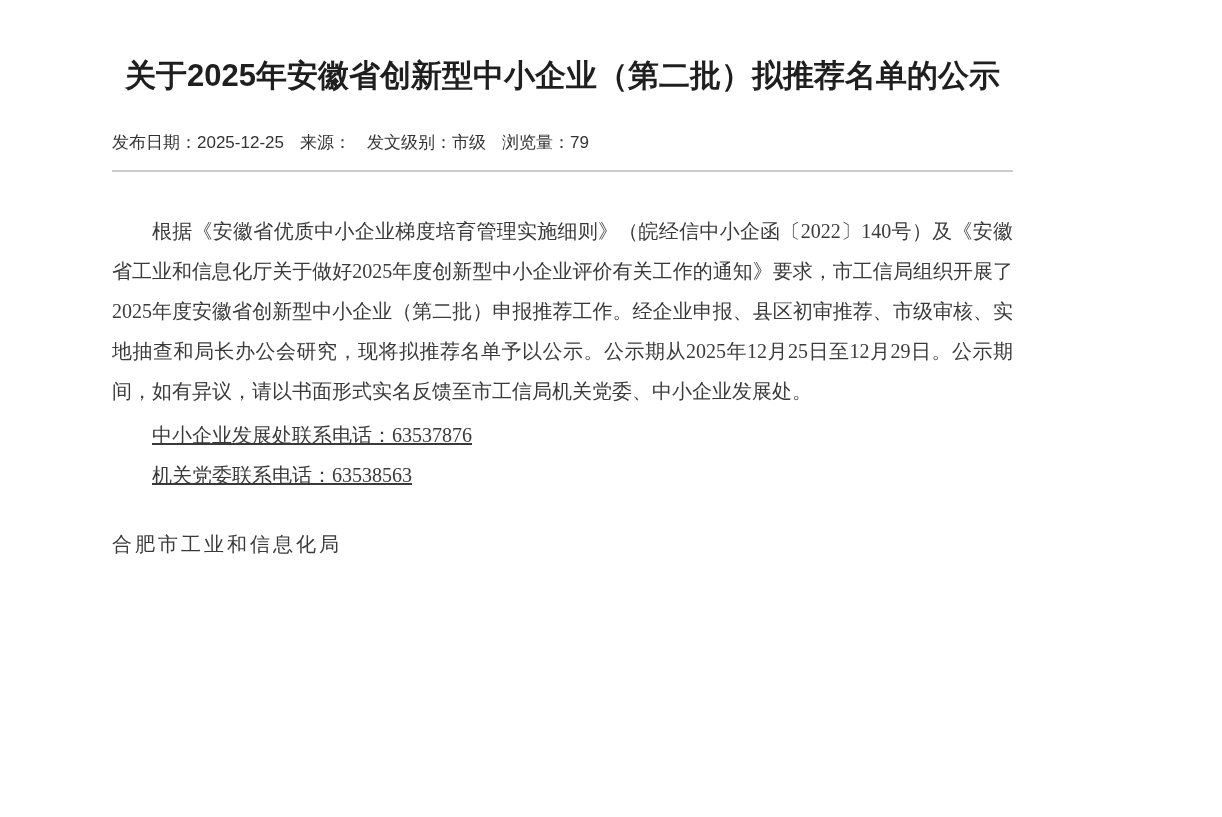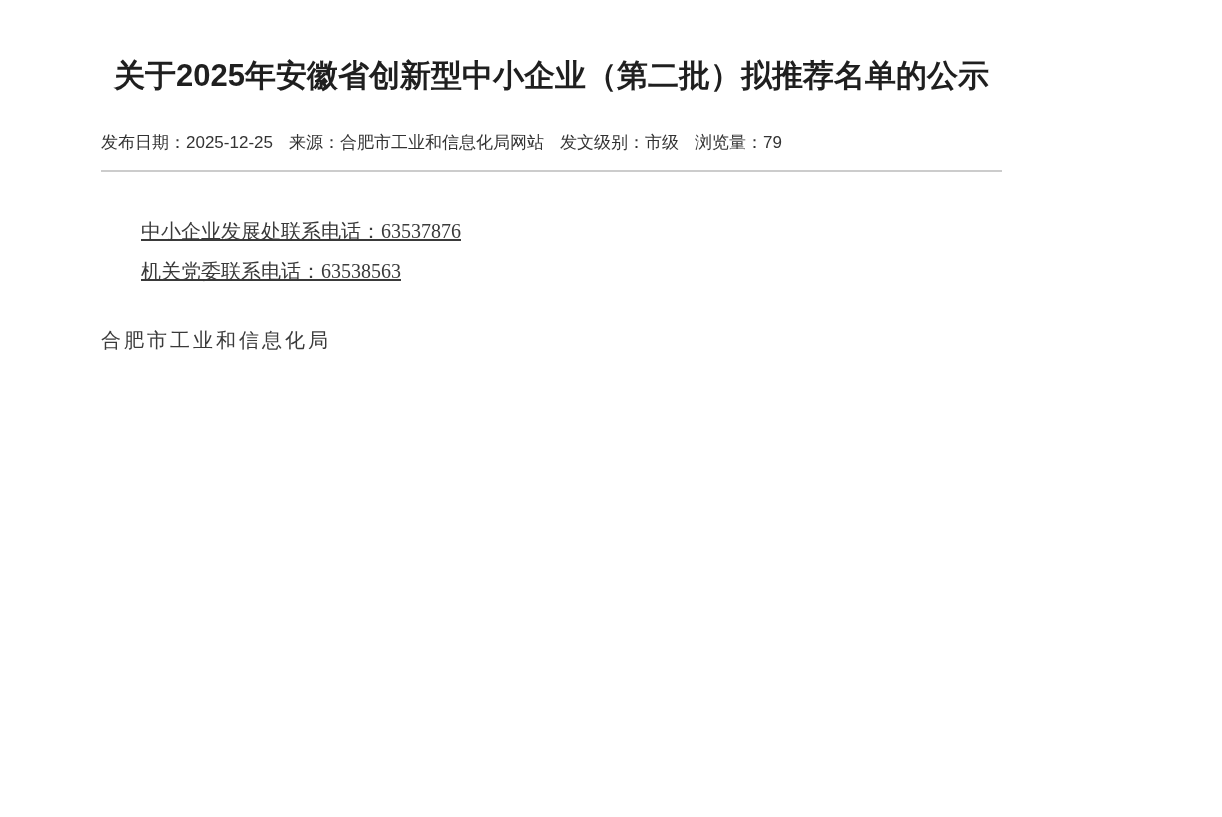--- a/index.html
+++ b/index.html
@@ -7,21 +7,21 @@
   .page {
     position: relative;
     width: 1222px;
     height: 817px;
     background: #ffffff;
     overflow: hidden;
     font-family: "Liberation Sans", sans-serif;
   }
   .content {
     position: absolute;
-    left: 101px;
+    left: 112px;
     top: 0;
     width: 901px;
   }
   .title {
     margin-top: 50px;
     font-size: 31px;
     line-height: 52px;
     font-weight: bold;
     color: #1f1f1f;
     text-align: center;
@@ -82,35 +82,35 @@
 
     <h1 class="title">关于2025年安徽省创新型中小企业（第二批）拟推荐名单的公示</h1>
 
     <div class="meta">
       <span class="meta-item">
         <span>发布日期：</span>
         <span>2025-12-25</span>
       </span>
       <span class="meta-item">
         <span>来源：</span>
-        <span>合肥市工业和信息化局网站</span>
       </span>
       <span class="meta-item">
         <span>发文级别：</span>
         <span>市级</span>
       </span>
       <span class="meta-item">
         <span>浏览量：</span>
         <span>79</span>
       </span>
     </div>
 
     <div class="divider"></div>
 
     <div class="article">
+      <p class="para">根据《安徽省优质中小企业梯度培育管理实施细则》（皖经信中小企函〔2022〕140号）及《安徽省工业和信息化厅关于做好2025年度创新型中小企业评价有关工作的通知》要求，市工信局组织开展了2025年度安徽省创新型中小企业（第二批）申报推荐工作。经企业申报、县区初审推荐、市级审核、实地抽查和局长办公会研究，现将拟推荐名单予以公示。公示期从2025年12月25日至12月29日。公示期间，如有异议，请以书面形式实名反馈至市工信局机关党委、中小企业发展处。</p>
 
       <p class="line contact-1">中小企业发展处联系电话：63537876</p>
 
       <p class="line">机关党委联系电话：63538563</p>
 
 
       <div class="signature">
         <div class="sig-org">合肥市工业和信息化局</div>
       </div>
     </div>

